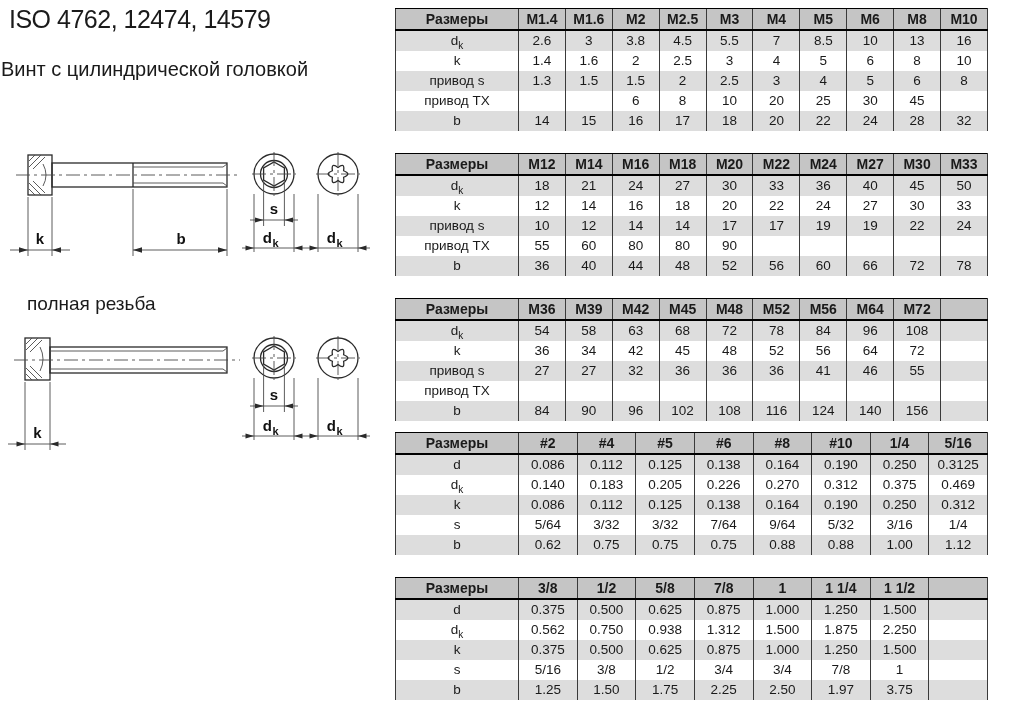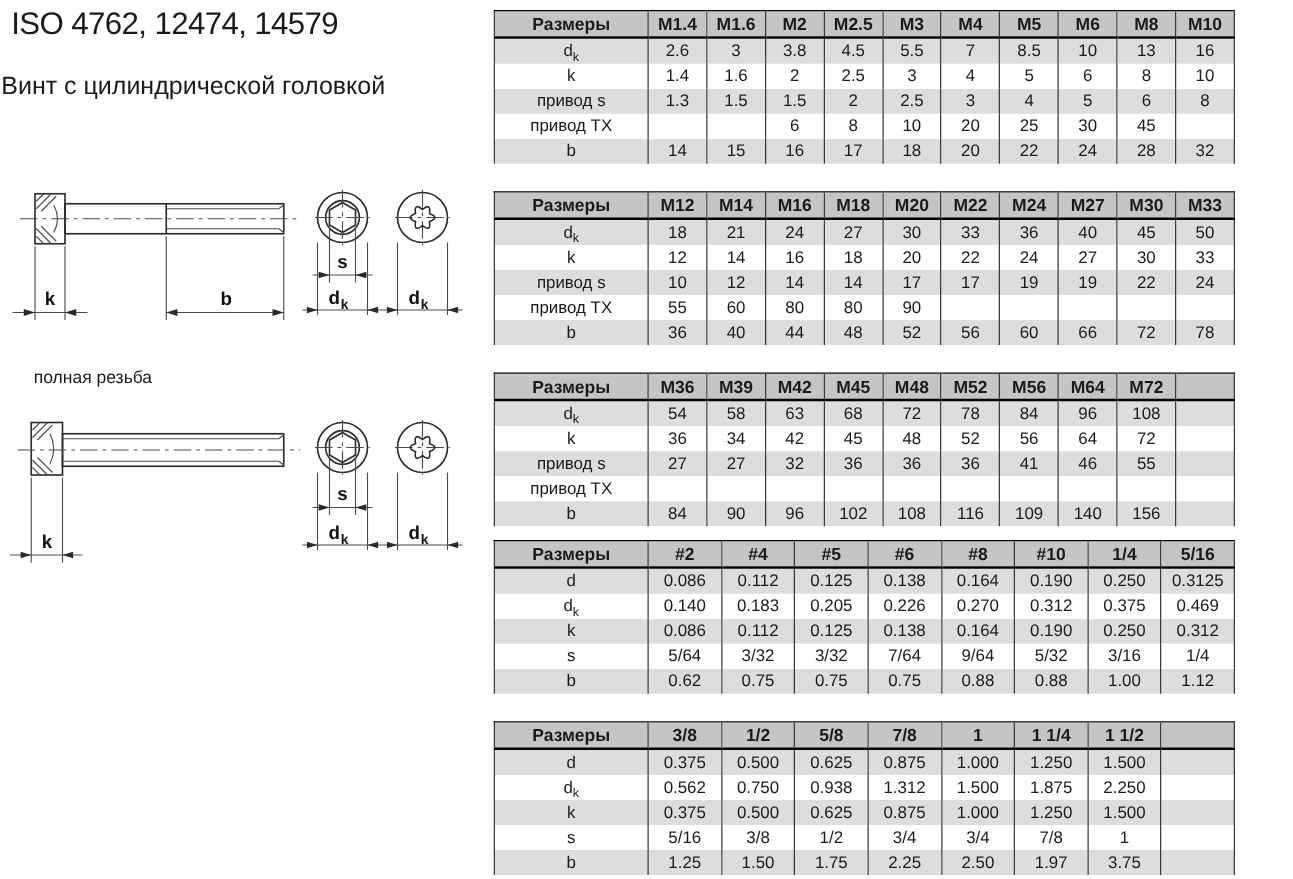--- a/index.html
+++ b/index.html
@@ -6,21 +6,21 @@
   body {
     width:1034px; height:703px; position:relative; overflow:hidden;
     background:#ffffff; color:var(--text,#1a1a1a);
     font-family:"Liberation Sans", sans-serif;
   }
   .left-col { position:absolute; left:0; top:0; width:392px; height:703px; }
   .title-block { margin:3px 0 0 9px; font-weight:normal; font-size:25px; line-height:32px; letter-spacing:-0.5px; }
   .subtitle { margin:23px 0 0 1px; font-size:20px; }
   .drawing { position:absolute; left:0; }
   #drawing1 { top:130px; }
-  .full-thread-note { position:absolute; left:27px; top:293px; font-size:14px; }
+  .full-thread-note { position:absolute; left:27px; top:293px; font-size:19px; }
   #drawing2 { top:320px; }
 
   .right-col { position:absolute; left:395px; top:0; width:635px; }
   table.t { width:593px; border-collapse:collapse; table-layout:fixed; font-size:13.5px; color:var(--text,#1a1a1a); }
   .t th, .t td {
     border-left:1px solid var(--grid-line,#3a3a3a);
     text-align:center; padding:0; height:20px; line-height:20px;
     overflow:hidden; white-space:nowrap; font-weight:normal;
   }
   .t tr > *:last-child { border-right:1px solid var(--grid-line,#3a3a3a); }
@@ -419,21 +419,21 @@
           <td></td>
         </tr>
         <tr class="shaded">
           <td><span>b</span></td>
           <td>84</td>
           <td>90</td>
           <td>96</td>
           <td>102</td>
           <td>108</td>
           <td>116</td>
-          <td>109</td>
+          <td>124</td>
           <td>140</td>
           <td>156</td>
           <td></td>
         </tr>
       </tbody>
     </table>
   <table class="t t4">
       <colgroup>
         <col class="col-label">
         <col>

